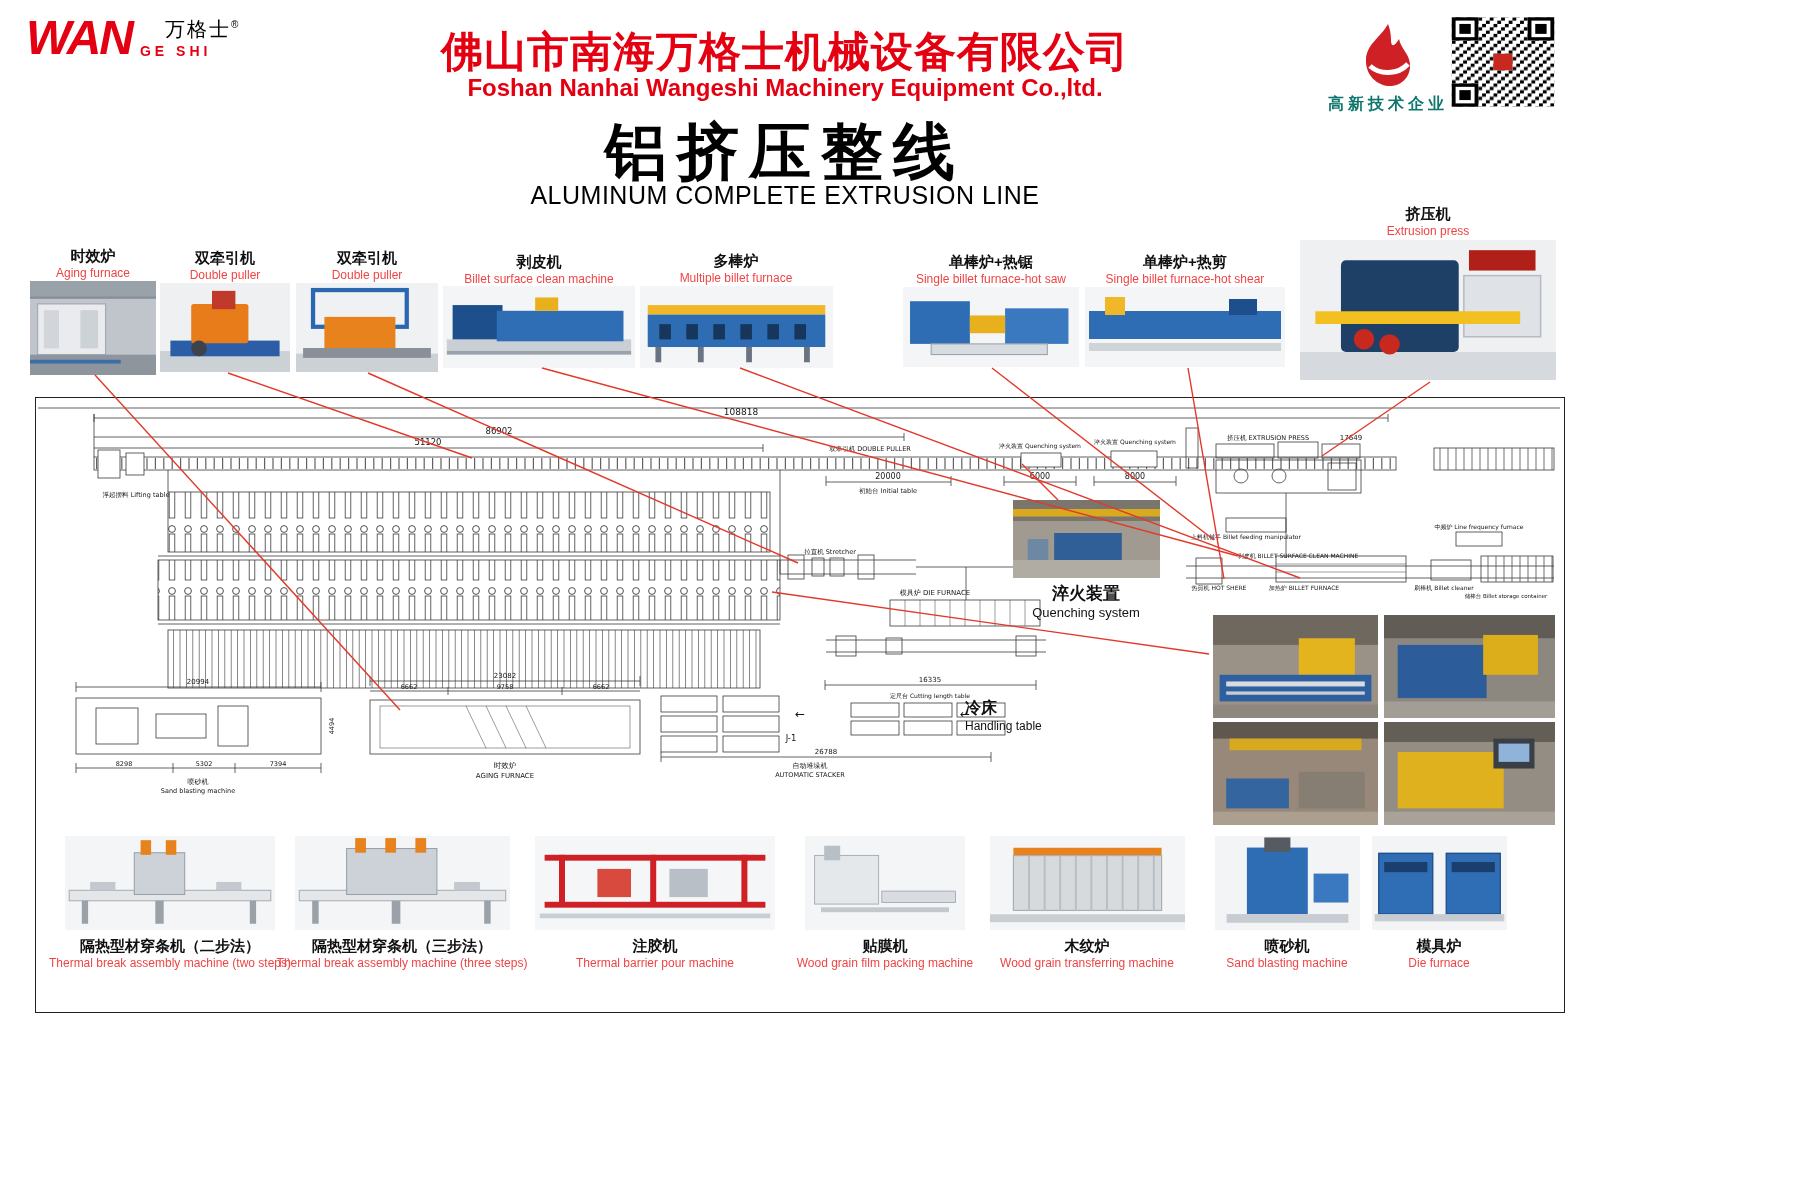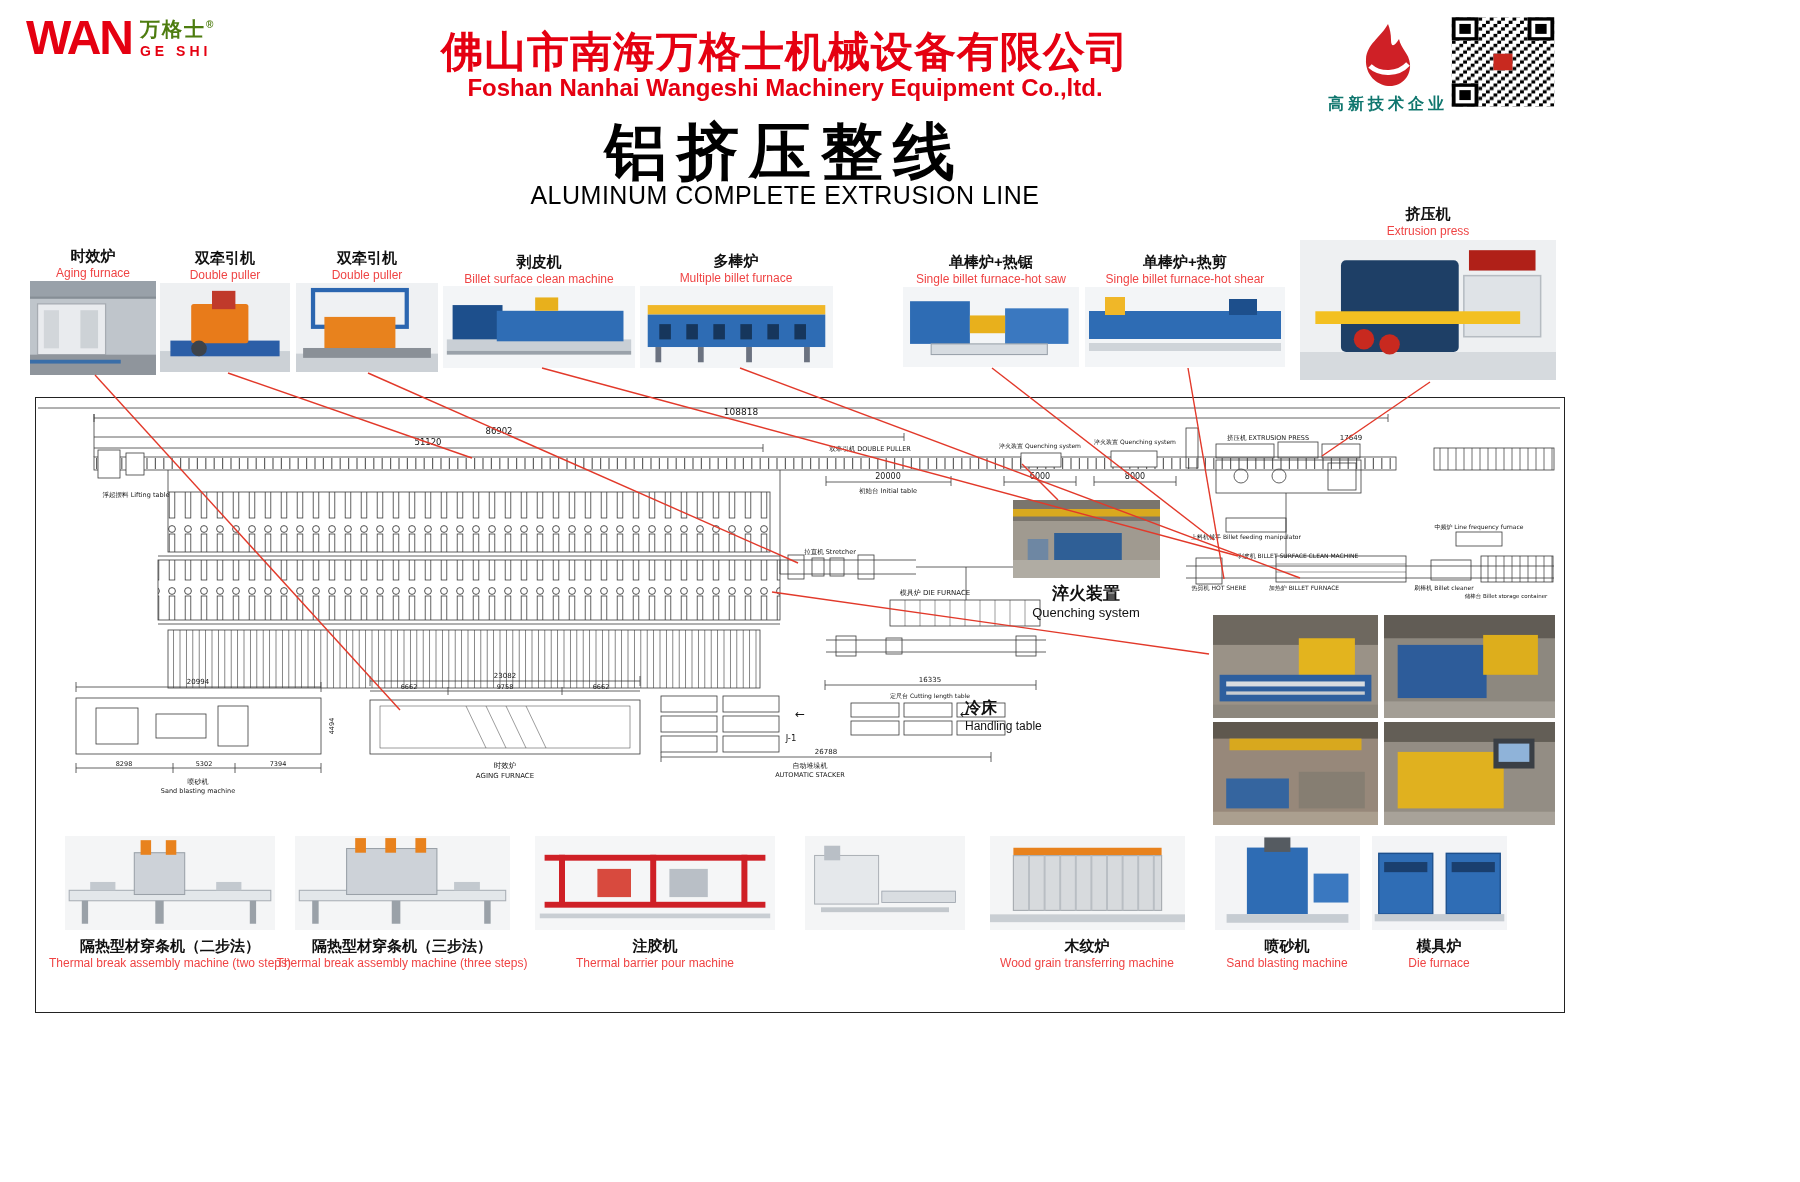--- a/index.html
+++ b/index.html
@@ -5,23 +5,23 @@
   :root{ --red:#e50011; }
   html,body{margin:0;padding:0;}
   body{
     width:1800px;height:1182px;position:relative;overflow:hidden;
     background:#ffffff;color:#111;
     font-family:"Liberation Sans","DejaVu Sans",sans-serif;
   }
   .page{position:absolute;left:0;top:0;width:1800px;height:1182px;}
   
   .logo{position:absolute;left:26px;top:14px;display:flex;gap:8px;align-items:flex-start;}
-  .logo .wan{font-size:48px;font-weight:900;color:var(--red);letter-spacing:-2px;line-height:1;}
+  .logo .wan{font-size:48px;font-weight:900;font-style:italic;color:var(--red);letter-spacing:-2px;line-height:1;}
   .logo .col{display:flex;flex-direction:column;padding-top:4px;}
-  .logo .cnrow{font-size:20px;font-weight:bold;color:#4d7c0f;letter-spacing:2px;line-height:1.1;}
+  .logo .cnrow{font-size:20px;font-weight:normal;color:#000000;letter-spacing:2px;line-height:1.1;margin-left:25px;}
   .logo .cnrow sup{font-size:10px;}
   .logo .geshi{font-size:14px;font-weight:800;color:var(--red);letter-spacing:4px;margin-top:3px;}
   .t-center{position:absolute;left:285px;width:1000px;text-align:center;white-space:nowrap;}
   .company-cn{top:24px;font-size:42px;font-weight:900;color:var(--red);letter-spacing:1px;}
   .company-en{top:74px;font-size:24px;font-weight:bold;color:var(--red);}
   .line-cn{top:110px;font-size:62px;font-weight:900;color:#000;letter-spacing:10px;}
   .line-en{top:181px;font-size:25px;color:#000;font-weight:400;letter-spacing:.5px;}
   .cert-logo{position:absolute;left:1352px;top:20px;width:72px;height:72px;}
   .cert-text{position:absolute;left:1308px;top:94px;width:160px;text-align:center;font-size:16px;font-weight:bold;letter-spacing:4px;white-space:nowrap;color:#0f766e;}
   .qr{position:absolute;left:1448px;top:14px;width:110px;height:96px;}
@@ -495,20 +495,24 @@
     <div class="en">Thermal break assembly machine (two steps)</div>
   </div>
   <div class="mlabel" style="left:202px;top:936px">
     <div class="cn">隔热型材穿条机（三步法）</div>
     <div class="en">Thermal break assembly machine (three steps)</div>
   </div>
   <div class="mlabel" style="left:455px;top:936px">
     <div class="cn">注胶机</div>
     <div class="en">Thermal barrier pour machine</div>
   </div>
+  <div class="mlabel" style="left:685px;top:936px">
+    <div class="cn">贴膜机</div>
+    <div class="en">Wood grain film packing machine</div>
+  </div>
   <div class="mlabel" style="left:887px;top:936px">
     <div class="cn">木纹炉</div>
     <div class="en">Wood grain transferring machine</div>
   </div>
   <div class="mlabel" style="left:1087px;top:936px">
     <div class="cn">喷砂机</div>
     <div class="en">Sand blasting machine</div>
   </div>
   <div class="mlabel" style="left:1239px;top:936px">
     <div class="cn">模具炉</div>

